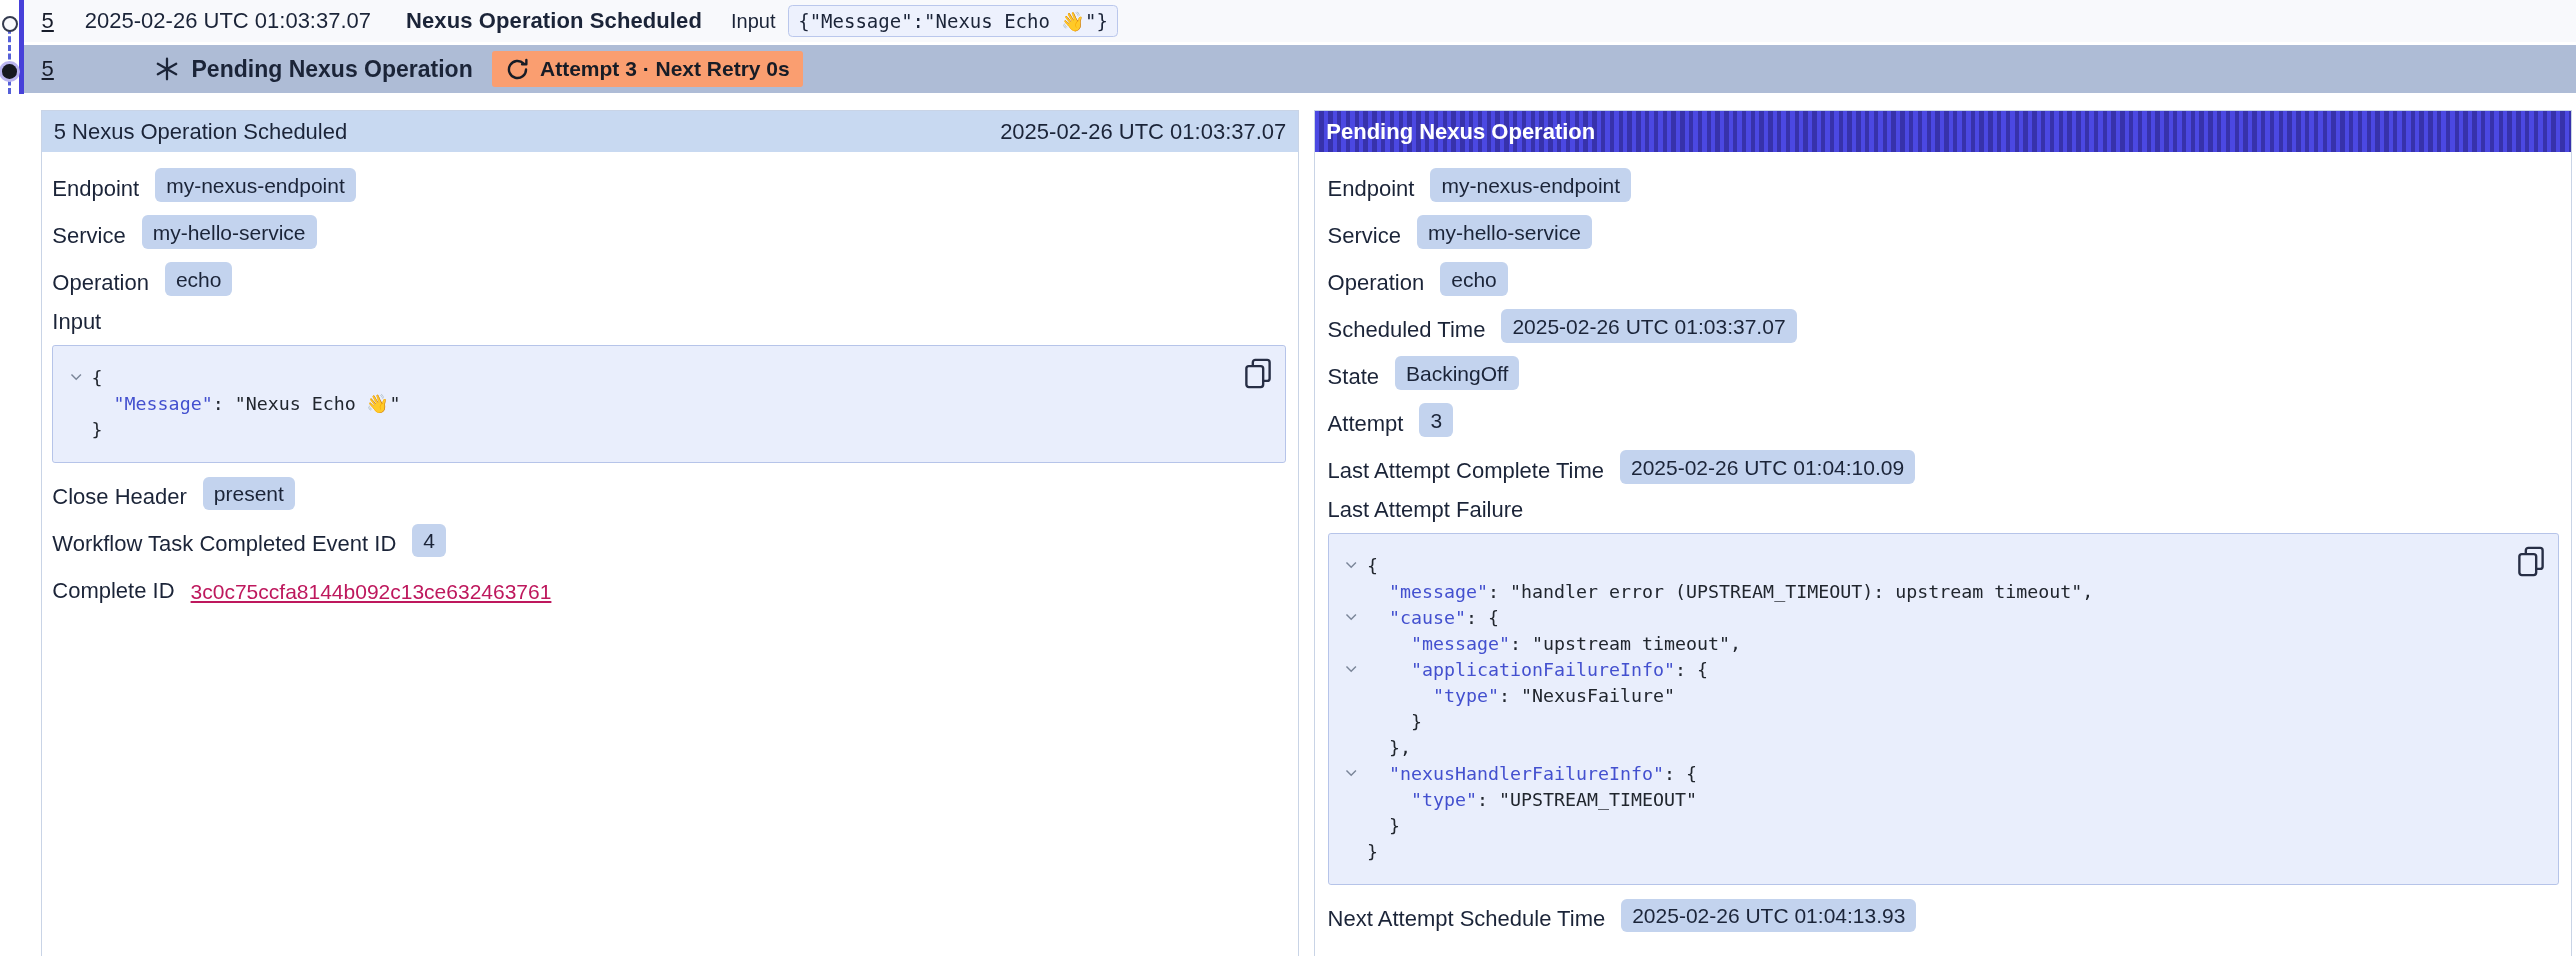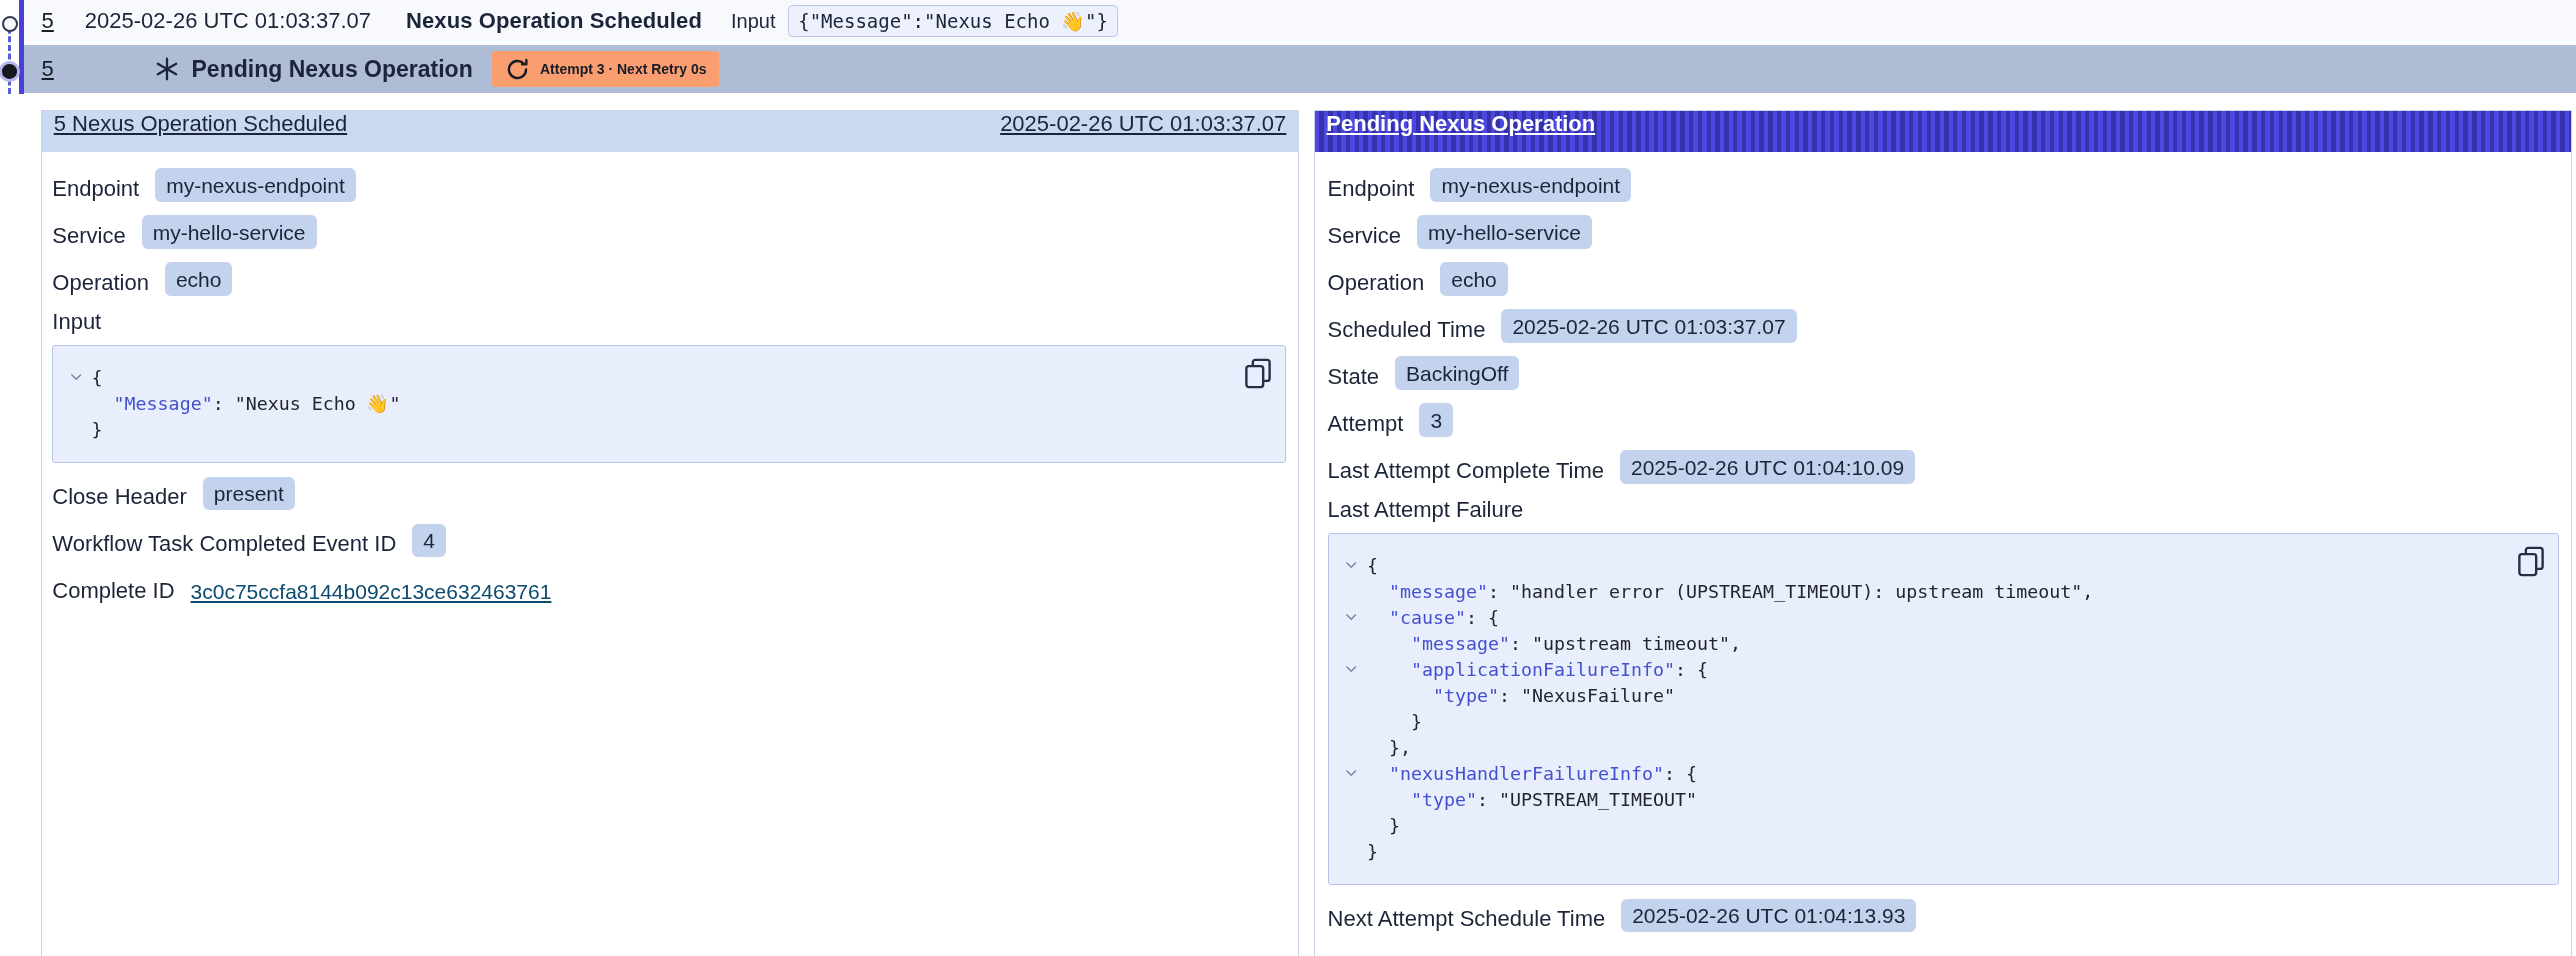--- a/index.html
+++ b/index.html
@@ -28,39 +28,39 @@
   .ev-id { font-size:22px; color:#171c2a; text-decoration:underline; cursor:pointer; }
   .ev-time { font-size:22px; margin-left:31px; }
   .ev-title { font-size:22px; font-weight:700; margin-left:35px; letter-spacing:0.1px; }
   .ev-input-label { font-size:20px; margin-left:29px; }
   .json-chip { margin-left:13px; background:#edf1fd; border:1.5px solid #bac7ec; border-radius:4.4px;
                padding:3.7px 8.8px; font-family:"DejaVu Sans Mono", monospace; font-size:19px; }
   .pending-icon { margin-left:100px; display:flex; align-items:center; }
   .pending-title { font-size:23px; font-weight:700; margin-left:11.7px; }
   .retry-badge { margin-left:19px; display:flex; align-items:center; gap:10.3px;
                  background:#fa9e70; border-radius:2.9px; padding:5.1px 13px;
-                 font-size:14px; font-weight:600; color:#171c26; cursor:pointer; }
+                 font-size:21px; font-weight:600; color:#171c26; cursor:pointer; }
 
   
   #panels { position:absolute; left:41px; top:110px; right:4.4px; bottom:0;
             display:flex; gap:14.6px; align-items:stretch; }
   .panel { flex:1 1 0; border:0.7px solid #c9d4e6; border-bottom:none; background:#ffffff; overflow:hidden; }
-  .panel-header { height:41px; display:flex; align-items:flex-start; justify-content:space-between;
-                  padding:0 11.7px; font-size:22px;text-decoration:underline; }
+  .panel-header { height:41px; display:flex; align-items:center; justify-content:space-between;
+                  padding:0 11.7px; font-size:22px; }
   #left-panel .panel-header { background:#c8d9f1; }
   #right-panel .panel-header { background:repeating-linear-gradient(90deg,#4b48e2 0 4.4px,#3732ab 4.4px 8.8px);
                   color:#ffffff; font-weight:600; }
   .panel-body { padding:16px 11.7px 0 10.3px; }
   #right-panel .panel-body { padding-left:13px; }
 
   .field-row { display:flex; align-items:flex-end; gap:16px; min-height:34px; margin-bottom:13px; }
   .field-label { font-size:22px; color:#1b2438; white-space:nowrap; }
   .chip { background:#c3d3ee; border-radius:5.9px; padding:4.4px 11px; font-size:21px;
           line-height:25px; color:#1b2438; white-space:nowrap; }
-  .link-value { font-size:21px; color:#0c4a6e; text-decoration:underline; cursor:pointer; }
+  .link-value { font-size:21px; color:#be185d; text-decoration:underline; cursor:pointer; }
 
   .field-col { margin-bottom:13px; }
   .field-col > .field-label { display:block; margin-bottom:10.3px; }
 
   .code-block { position:relative; background:#e9eefc; border:0.7px solid #b6c4e9; border-radius:2.9px;
                 padding:19px 51px 19px 7.3px; font-family:"DejaVu Sans Mono", monospace;
                 font-size:18.3px; line-height:26px; color:#21262e; }
   .code-line { display:flex; align-items:flex-start; }
   .chev { width:31px; flex:none; display:flex; justify-content:center; padding-top:8px; }
   .code-text { white-space:pre; }

